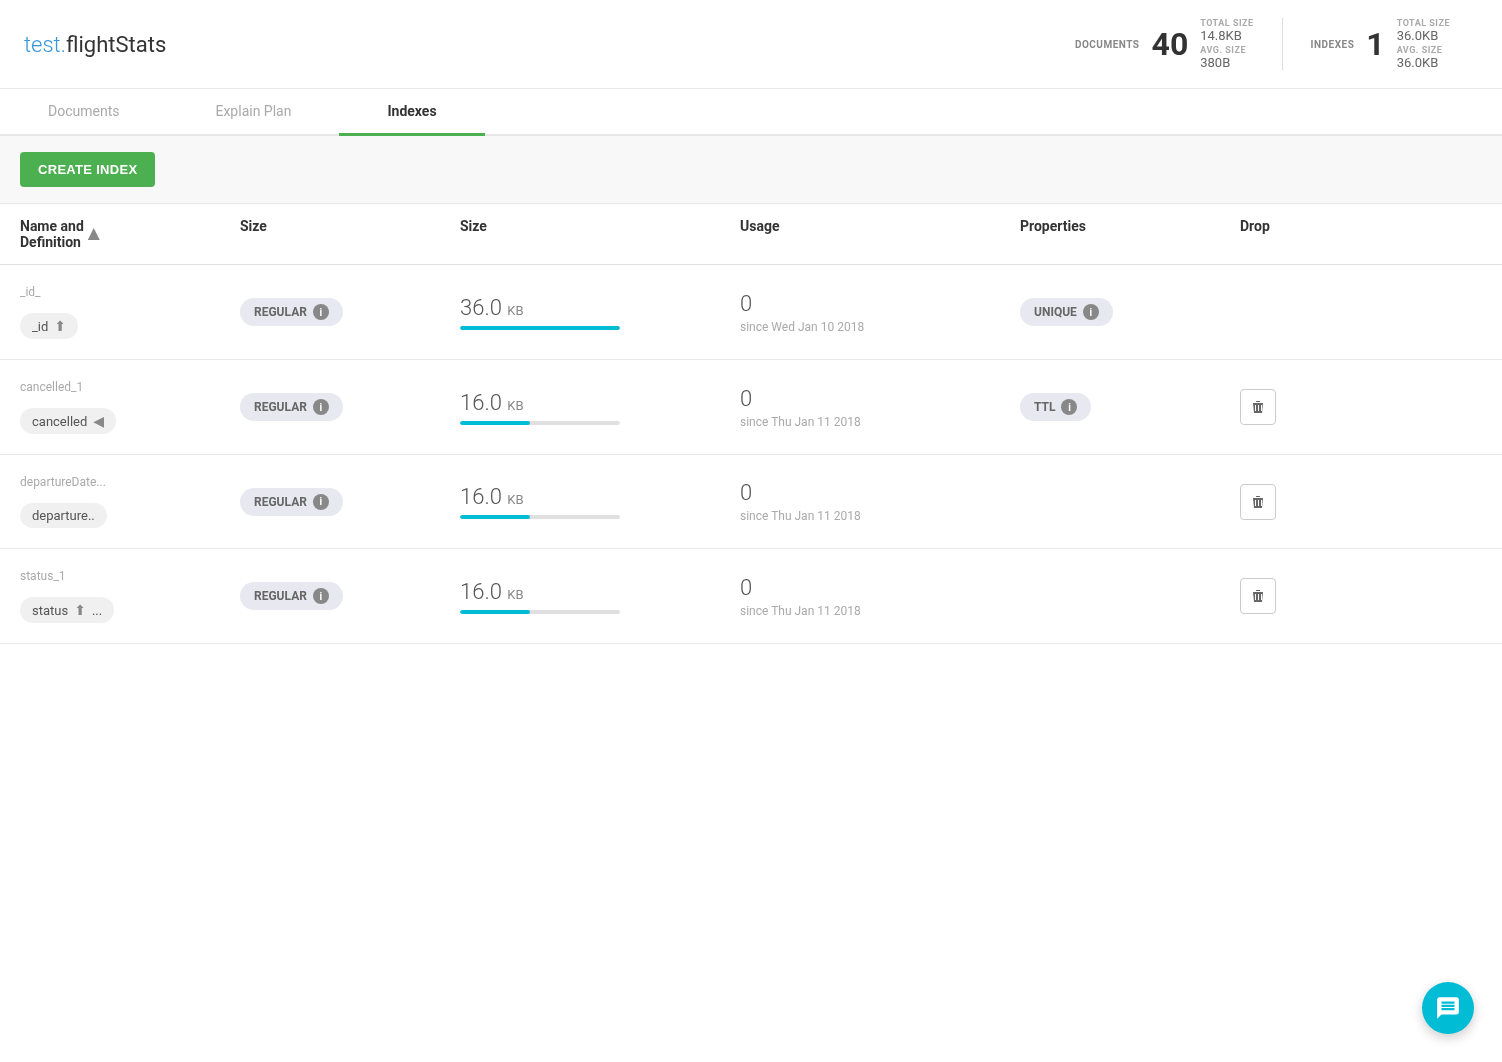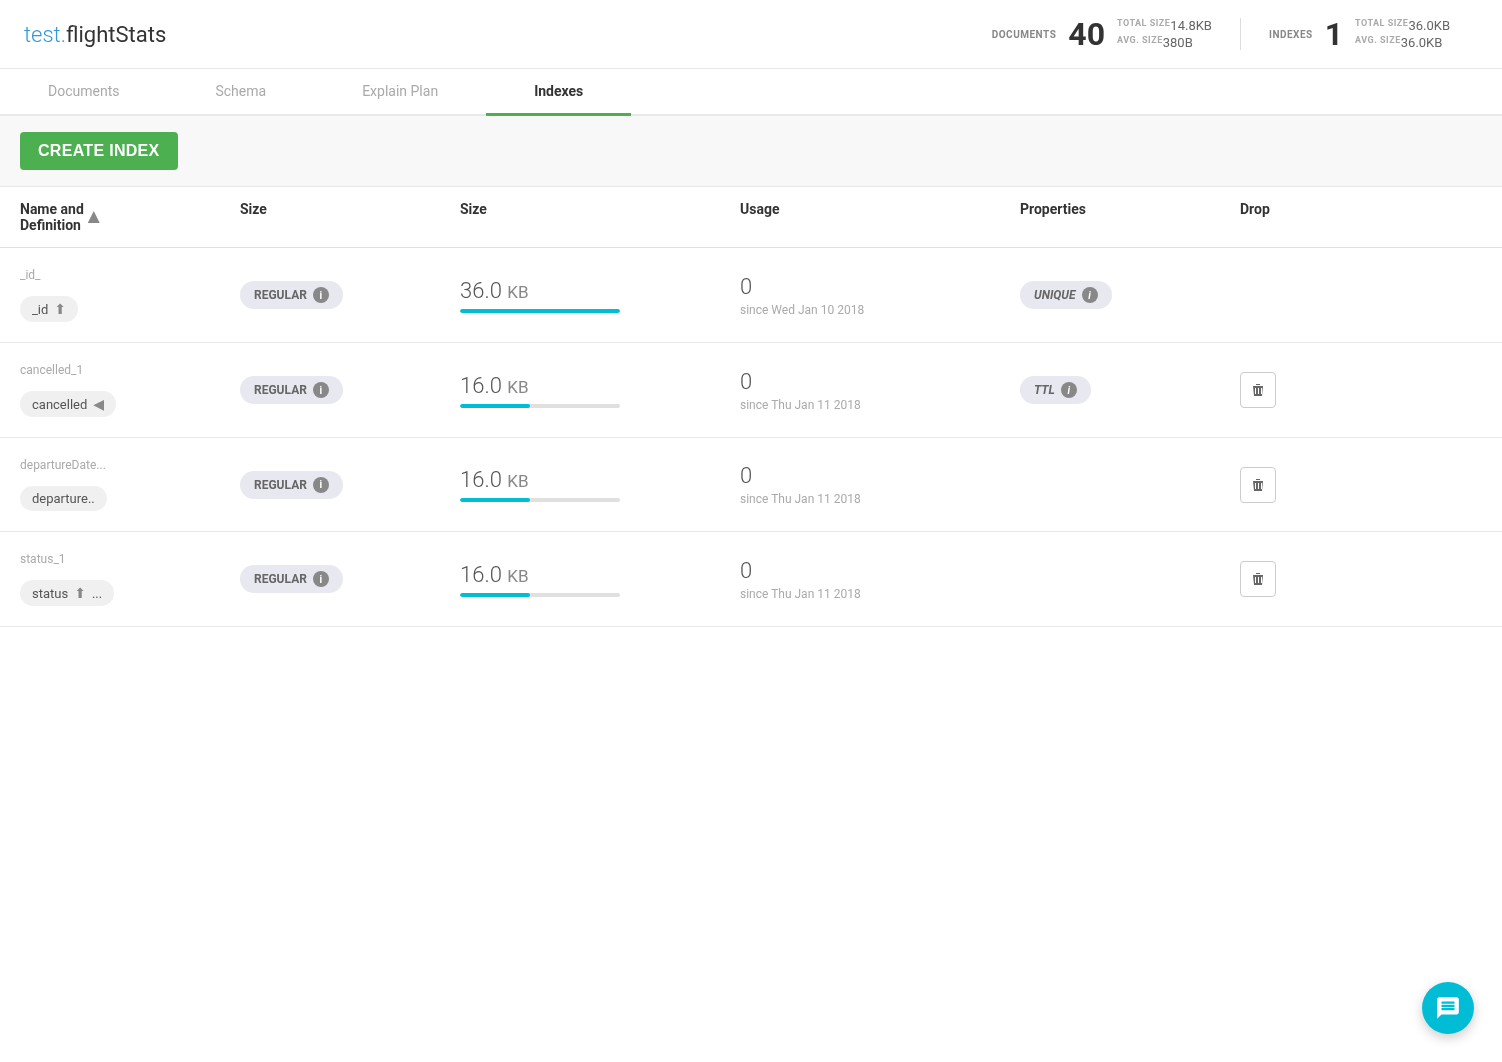--- a/index.html
+++ b/index.html
@@ -49,20 +49,21 @@
       color: #333;
       line-height: 1;
     }
     .stat-sub {
       display: flex;
       flex-direction: column;
       gap: 2px;
     }
     .stat-sub-item {
       display: flex;
+      flex-direction: column;
     }
     .stat-sub-label {
       font-size: 9px;
       font-weight: 700;
       color: #aaa;
       letter-spacing: 0.5px;
       text-transform: uppercase;
     }
     .stat-sub-value {
       font-size: 13px;
@@ -95,21 +96,21 @@
     .toolbar {
       padding: 16px 20px;
       border-bottom: 1px solid #e8e8e8;
       background: #f8f8f8;
     }
     .btn-create {
       background: #4caf50;
       color: #fff;
       border: none;
       padding: 10px 18px;
-      font-size: 16px;
+      font-size: 13px;
       font-weight: 700;
       border-radius: 4px;
       cursor: pointer;
       letter-spacing: 0.3px;
     }
 
     
     .table-container {
       width: 100%;
     }
@@ -206,21 +207,21 @@
       display: flex;
       flex-direction: column;
       gap: 6px;
     }
     .size-value {
       font-size: 22px;
       font-weight: 300;
       color: #555;
     }
     .size-unit {
-      font-size: 17px;
+      font-size: 13px;
       font-weight: 400;
       color: #888;
     }
     .size-bar-container {
       width: 160px;
       height: 4px;
       background: #e0e0e0;
       border-radius: 2px;
       overflow: hidden;
     }
@@ -251,21 +252,20 @@
       display: inline-flex;
       align-items: center;
       gap: 6px;
       background: #e8e8f0;
       border-radius: 20px;
       padding: 6px 14px;
       font-size: 12px;
       font-weight: 700;
       color: #666;
       width: fit-content;
-      font-style: italic;
     }
 
     
     .drop-btn {
       width: 36px;
       height: 36px;
       border: 1px solid #ccc;
       background: #fff;
       border-radius: 4px;
       cursor: pointer;
@@ -333,21 +333,20 @@
           <span class="stat-sub-label">AVG. SIZE</span>
           <span class="stat-sub-value">36.0KB</span>
         </div>
       </div>
     </div>
   </div>
 </div>
 
 <div class="tabs">
   <div class="tab">Documents</div>
-  <div class="tab">Schema</div>
   <div class="tab">Explain Plan</div>
   <div class="tab active">Indexes</div>
 </div>
 
 <div class="toolbar">
   <button class="btn-create">CREATE INDEX</button>
 </div>
 
 <div class="table-container">
 

